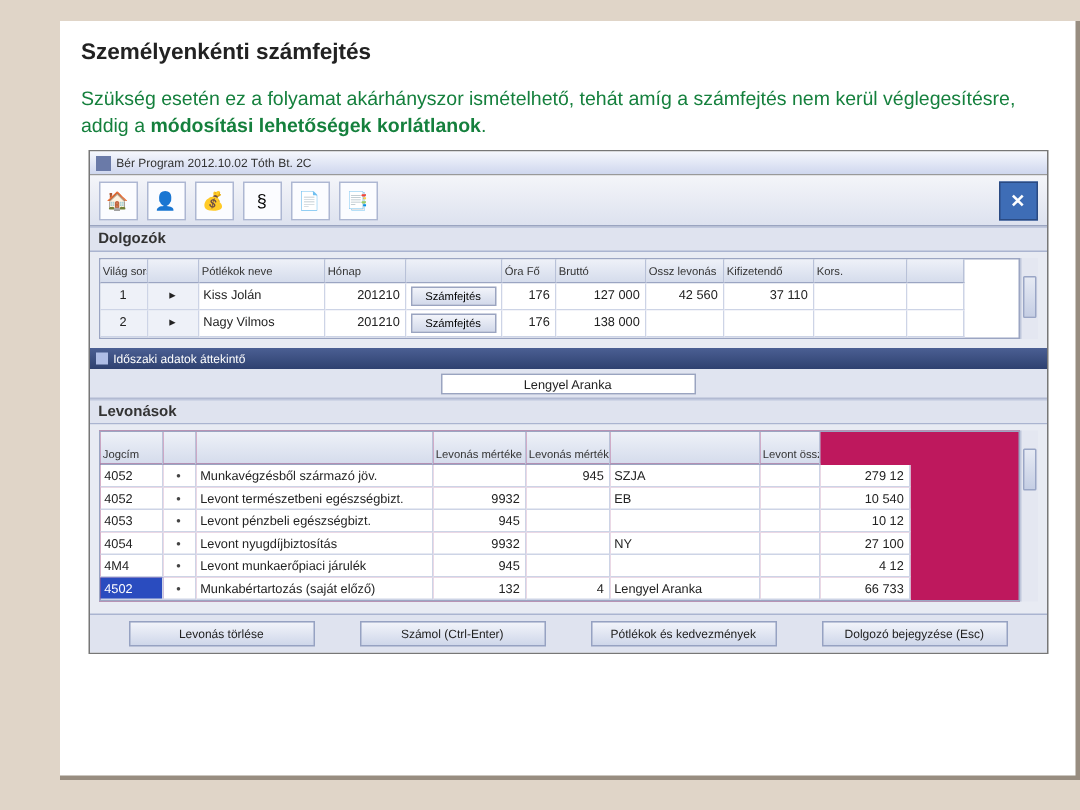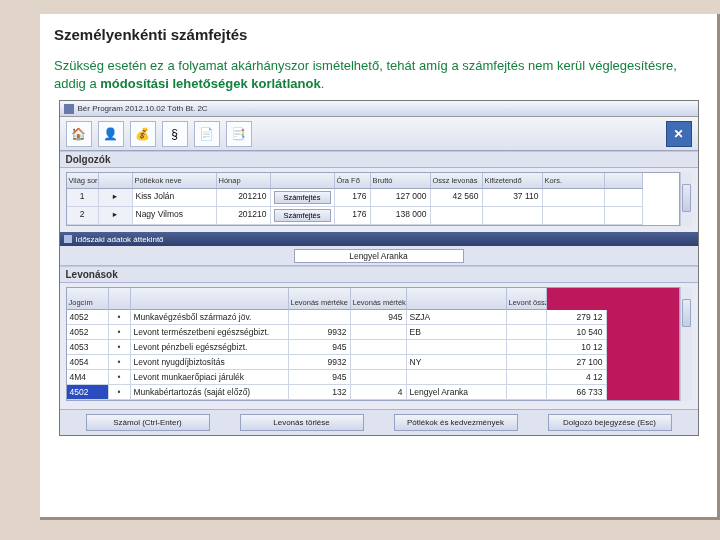--- a/index.html
+++ b/index.html
@@ -207,20 +207,20 @@
                 </div>
             </div>
           </div>
           <div class="scrollbar-v">
               <div class="thumb"></div>
             </div>
         </div>
       </div>
 
       <div class="button-bar">
+        <button class="action-btn">Levonás törlése</button>
         <button class="action-btn">Számol (Ctrl-Enter)</button>
-        <button class="action-btn">Levonás törlése</button>
         <button class="action-btn">Pótlékok és kedvezmények</button>
         <button class="action-btn">Dolgozó bejegyzése (Esc)</button>
       </div>
     </div>
   </div>
 </div>
 
 </body></html>

